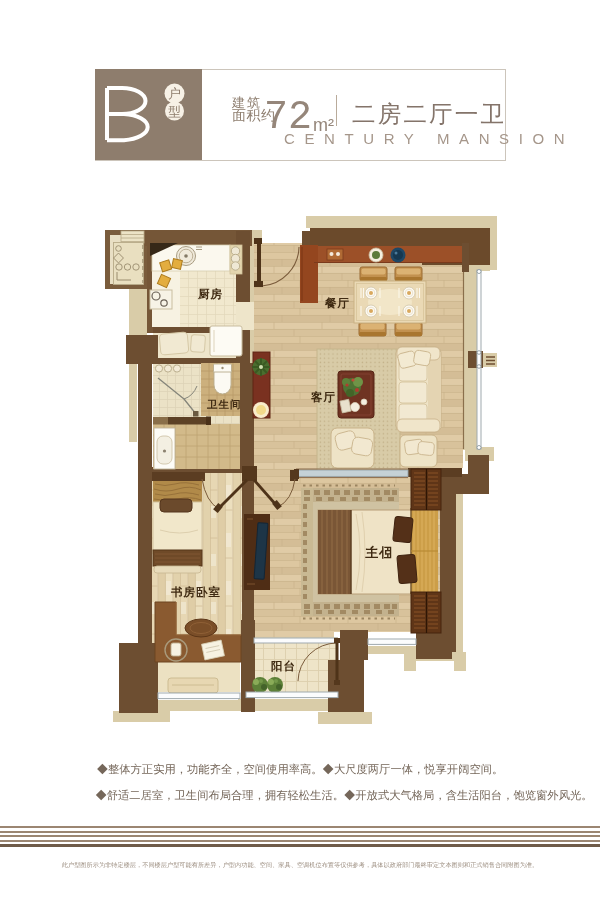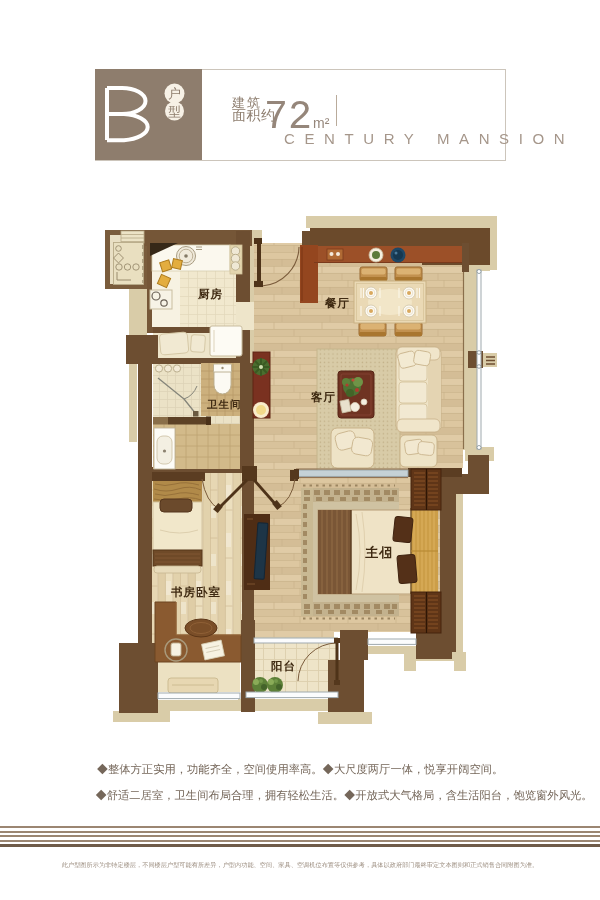--- a/index.html
+++ b/index.html
@@ -6,21 +6,21 @@
 font-family:"Liberation Sans", sans-serif;}
 #page{position:relative;width:600px;height:900px;}
 .abs{position:absolute;}
 
 #hbox{left:95px;top:69px;width:409px;height:90px;border:1px solid #ccc5bb;background:#fff;}
 #hsq{left:95px;top:69px;width:107px;height:91px;background:#8e7d6d;}
 #jz{left:232px;top:96px;color:#8d7d6e;}
 #jz .l1{font-size:13px;letter-spacing:2px;line-height:14px;}
 #jz .l2{font-size:14px;letter-spacing:0.5px;line-height:11px;}
 #num{left:264px;top:95px;font-size:40px;color:#95867a;font-weight:400;font-family:Liberation Mono, monospace;}
-#m2{left:313px;top:115px;font-size:14px;color:#95867a;}
+#m2{left:313px;top:115px;font-size:18px;color:#95867a;}
 #dvd{left:336px;top:95px;width:1px;height:31px;background:#b9ab9b;}
 #hx{left:352px;top:98px;font-size:23.5px;letter-spacing:2.2px;color:#84746a;}
 #cm{left:237px;top:130px;font-size:15px;letter-spacing:9.6px;color:#a5968a;margin-left:47px;}
 
 .bullet{width:600px;text-align:center;color:#75675a;}
 #b1{left:0;top:762px;font-size:11.3px;}
 #b2{left:0;top:788px;font-size:11.3px;padding-left:44px;}
 .fl{left:0;width:600px;background:#9b8672;height:2px;}
 #fl5{background:#6f5b49;height:2.5px;}
 #disc{left:0;top:861px;width:600px;text-align:center;font-size:6.2px;color:#9c8e80;}
@@ -457,20 +457,21 @@
     <text x="79.5" y="29" font-size="13" fill="#8e7d6d" text-anchor="middle">户</text>
     <text x="79.5" y="46.5" font-size="13" fill="#8e7d6d" text-anchor="middle">型</text>
   </svg>
   <div class="abs" id="jz">
       <div class="l1">建筑</div>
       <div class="l2">面积约</div>
     </div>
   <div class="abs" id="num">72</div>
   <div class="abs" id="m2">m²</div>
   <div class="abs" id="dvd"></div>
+  <div class="abs" id="hx">二房二厅一卫</div>
   <div class="abs" id="cm">CENTURY MANSION</div>
 
   <div class="abs bullet" id="b1">◆整体方正实用，功能齐全，空间使用率高。◆大尺度两厅一体，悦享开阔空间。</div>
   <div class="abs bullet" id="b2">◆舒适二居室，卫生间布局合理，拥有轻松生活。◆开放式大气格局，含生活阳台，饱览窗外风光。</div>
   <div class="abs fl" style="top:826px"></div>
   <div class="abs fl" style="top:830.5px"></div>
   <div class="abs fl" style="top:835px"></div>
   <div class="abs fl" style="top:839.5px"></div>
   <div class="abs fl" id="fl5" style="top:844px"></div>
   <div class="abs" id="disc">此户型图所示为非特定楼层，不同楼层户型可能有所差异，户型内功能、空间、家具、空调机位布置等仅供参考，具体以政府部门最终审定文本图则和正式销售合同附图为准。</div>

